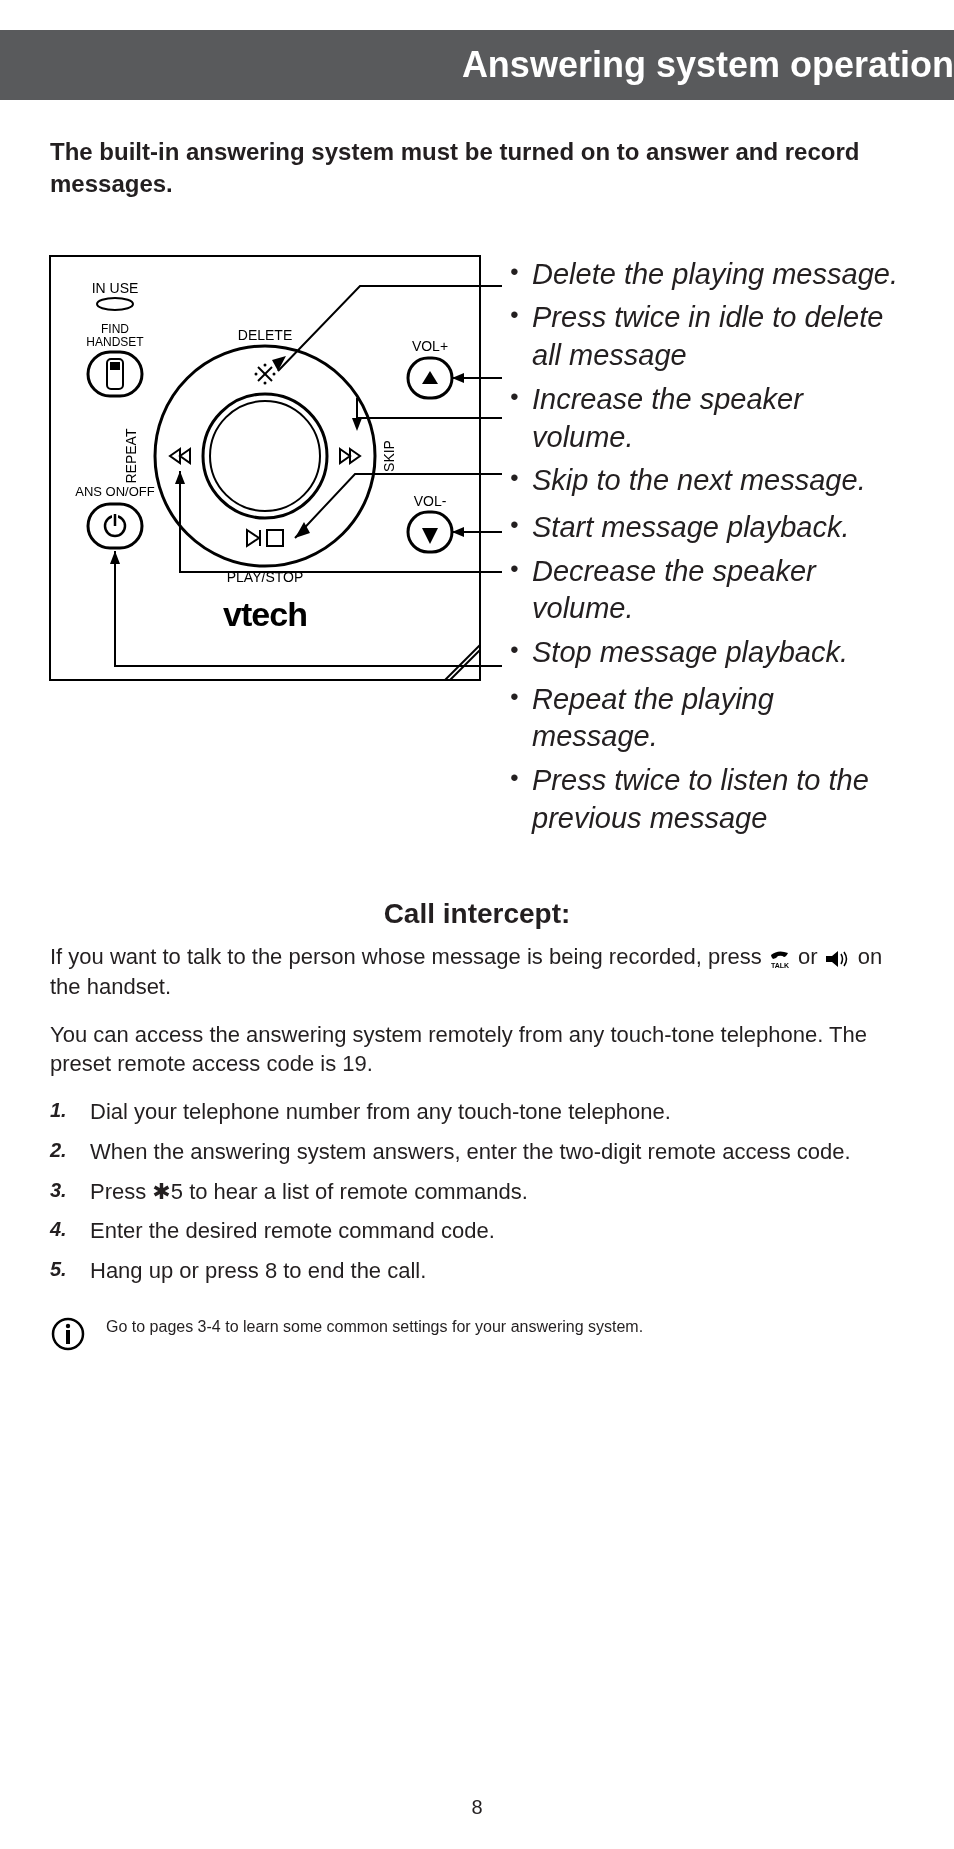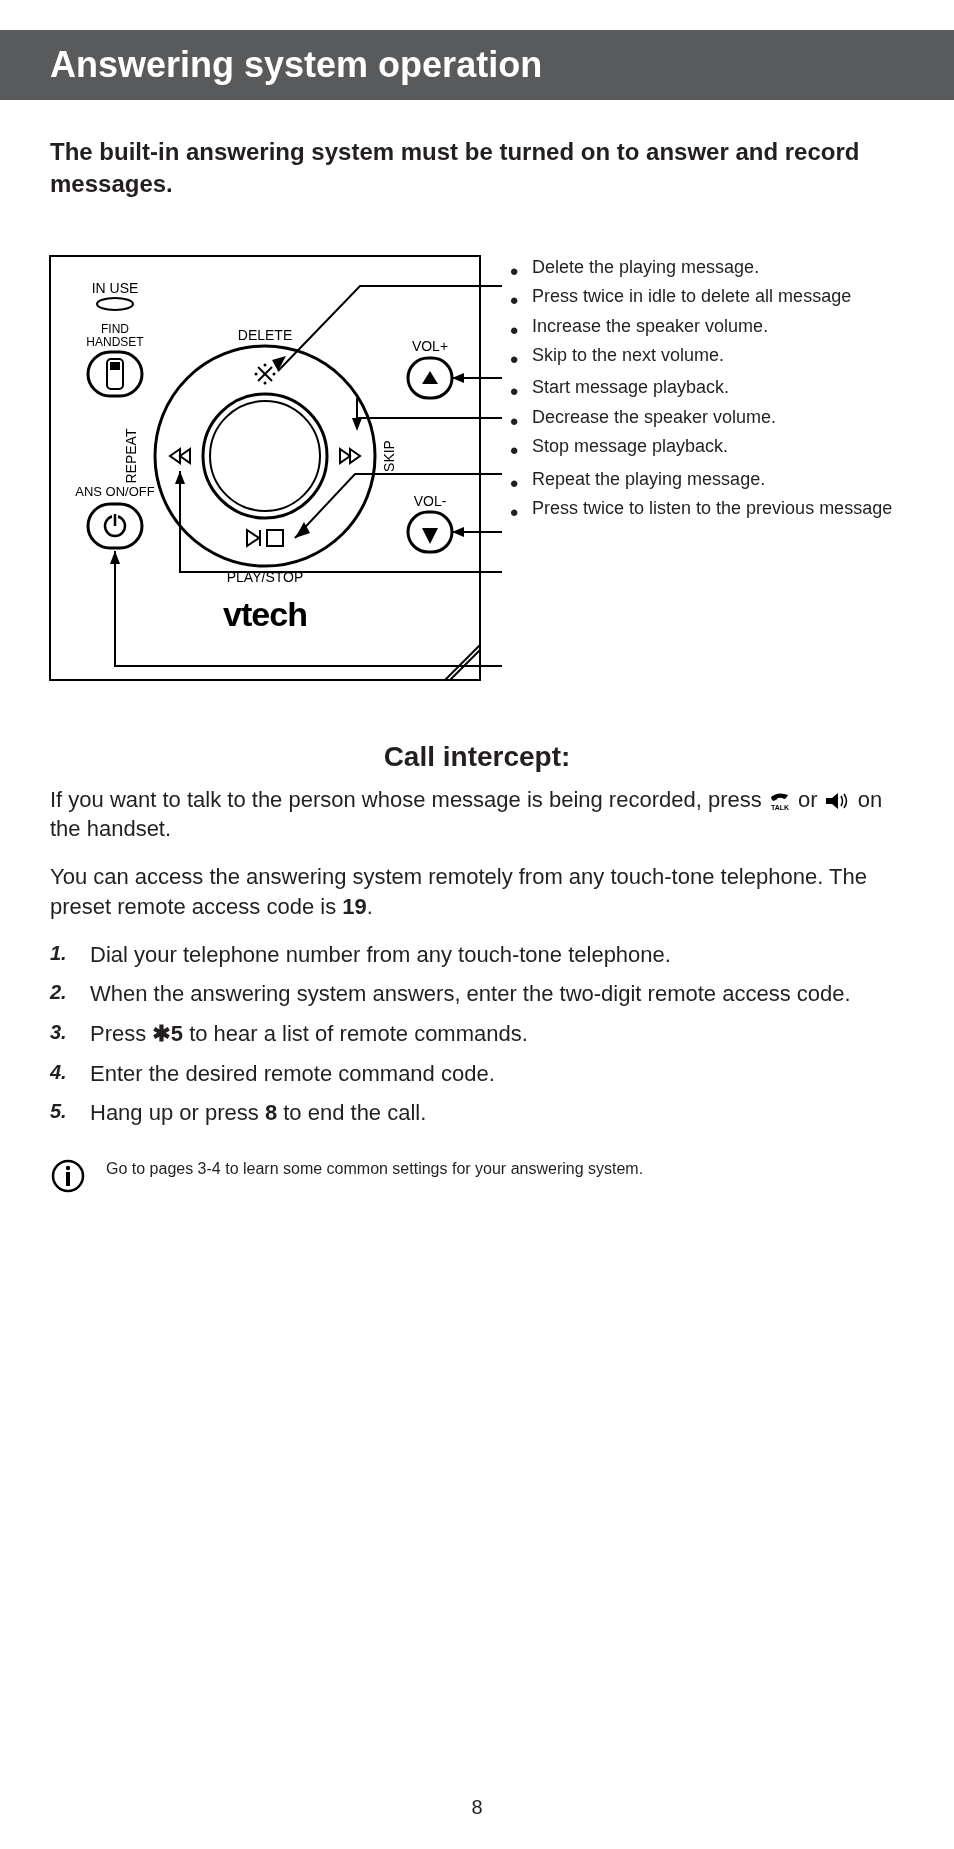--- a/index.html
+++ b/index.html
@@ -13,36 +13,37 @@
     padding: 30px 0 0 0;
   }
   .header-bar {
     background: #595a5c;
     color: #fff;
     font-size: 36px;
     font-weight: bold;
     padding: 14px 0 14px 50px;
     margin-bottom: 28px;
     width: 100%;
+    text-align: right;
   }
   .content { padding: 0 50px; }
   .lead { font-size: 24px; font-weight: bold; line-height: 1.35; margin-bottom: 55px; margin-top: 36px; }
   .diagram-row { display: flex; gap: 30px; margin-bottom: 55px; }
   .diagram-box { position: relative; width: 430px; height: 430px; flex-shrink: 0; }
-  .annot { flex: 1; font-size: 18px; line-height: 1.3; }
+  .annot { flex: 1; font-size: 29px; line-height: 1.3; font-style: italic; }
   .annot ul { list-style: none; }
   .annot li { position: relative; padding-left: 22px; margin-bottom: 6px; }
   .annot li::before { content: "•"; position: absolute; left: 0; top: 0; font-size: 24px; }
   .annot .group-gap { margin-top: 9px; }
   h2 { font-size: 28px; font-weight: bold; margin-bottom: 12px; text-align: center; }
   .para { font-size: 22px; line-height: 1.35; margin-bottom: 18px; }
   ol.steps { list-style: none; counter-reset: step; margin: 0 0 30px 0; padding: 0; }
   ol.steps li { position: relative; padding-left: 40px; margin-bottom: 10px; font-size: 22px; line-height: 1.35; }
   ol.steps li .num { position: absolute; left: 0; top: 0; font-style: italic; font-weight: bold; font-size: 20px; }
-  .bold { font-weight: bold; }
+  .bold { font-weight: normal; }
   .info-row { display: flex; align-items: flex-start; gap: 20px; margin-top: 20px; }
   .info-text { font-size: 16px; line-height: 1.35; }
   .page-num { position: absolute; bottom: 30px; left: 0; right: 0; text-align: center; font-size: 20px; }
   .inline-icon { display: inline-block; vertical-align: middle; }
   .callout-line { stroke: #000; stroke-width: 2; fill: none; }
 </style>
 </head>
 <body>
 
 <div class="header-bar">Answering system operation</div>
@@ -145,21 +146,21 @@
         <path class="callout-line" d="M 65 295 L 65 410 L 452 410"></path>
         <polygon points="65,295 60,308 70,308" fill="#000"></polygon>
       </svg>
     </div>
 
     <div class="annot">
       <ul>
         <li>Delete the playing message.</li>
         <li>Press twice in idle to delete all message</li>
         <li>Increase the speaker volume.</li>
-        <li>Skip to the next volume.</li>
+        <li>Skip to the next message.</li>
         <li class="group-gap">Start message playback.</li>
         <li>Decrease the speaker volume.</li>
         <li>Stop message playback.</li>
         <li class="group-gap">Repeat the playing message.</li>
         <li>Press twice to listen to the previous message</li>
       </ul>
     </div>
   </div>
 
   <h2>Call intercept:</h2>

